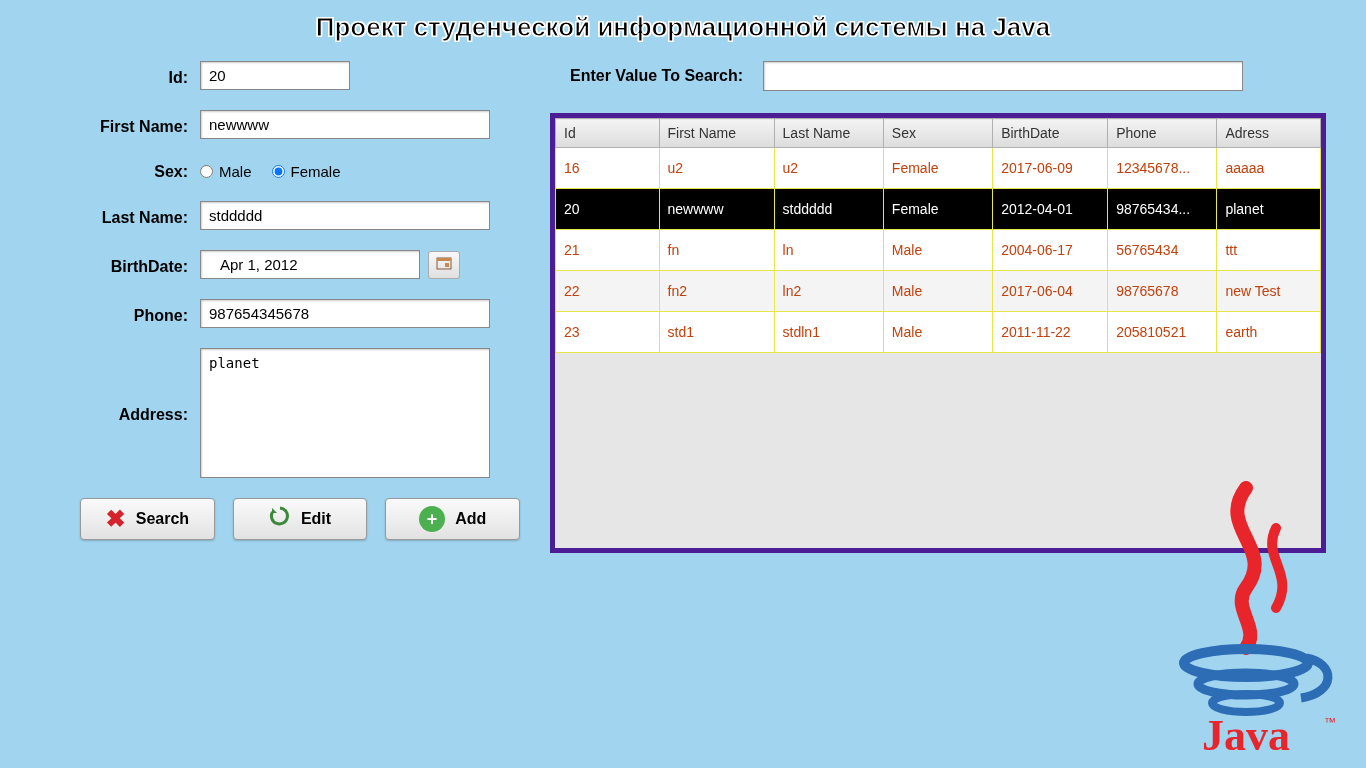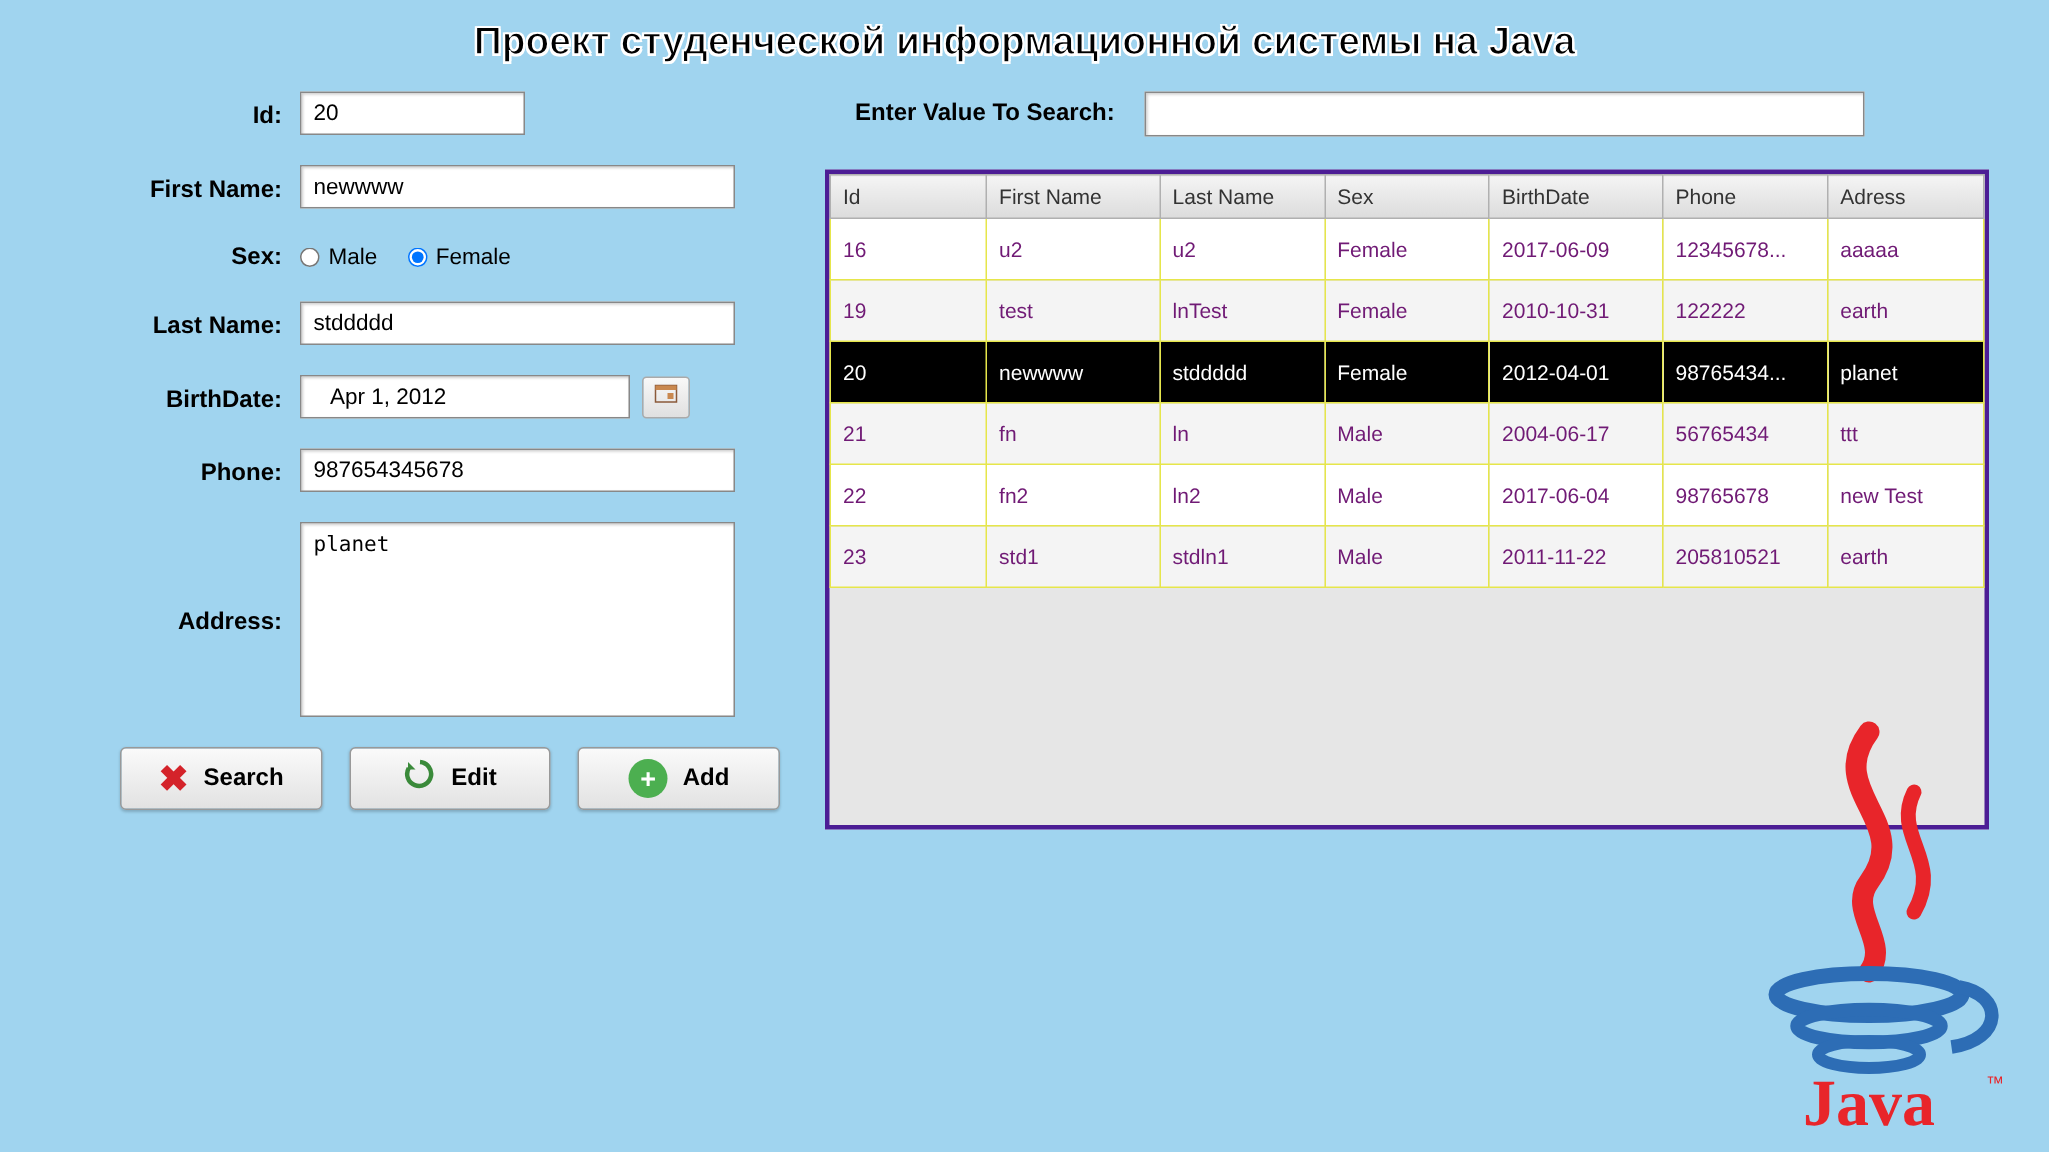--- a/index.html
+++ b/index.html
@@ -106,41 +106,41 @@
   .search-input {
     flex:1; max-width:480px; height:30px;
     background:#fff;
     border:1px solid #888;
     box-shadow: inset 1px 1px 2px rgba(0,0,0,0.2);
     padding:4px 8px;
     font-size:15px;
   }
   .table-wrap {
     background:#e6e6e6;
-    border:3px solid #4c1d95;
+    border:5px solid #4c1d95;
     min-height:440px;
   }
   table.data {
     width:100%;
     border-collapse:collapse;
     font-size:14px;
   }
   table.data thead th {
     background: linear-gradient(#f4f4f4,#dcdcdc);
     border:1px solid #b0b0b0;
     padding:6px 8px;
     text-align:left;
     font-weight:normal;
     color:#333;
   }
   table.data tbody td {
     border:1px solid #e6e64a;
     background:#fff;
     padding:12px 8px;
-    color:#701a75;
+    color:#c2410c;
     white-space:nowrap;
     overflow:hidden;
     text-overflow:ellipsis;
   }
   table.data tbody tr:nth-child(even) td { background:#f4f4f4; }
   table.data tbody tr.selected td {
     background:#000 !important;
     color:#fff;
     border-color:#e6e64a;
   }
@@ -265,29 +265,20 @@
         <tbody id="table-body">
             <tr>
               <td>16</td>
               <td>u2</td>
               <td>u2</td>
               <td>Female</td>
               <td>2017-06-09</td>
               <td>12345678...</td>
               <td>aaaaa</td>
             </tr>
-            <tr>
-              <td>19</td>
-              <td>test</td>
-              <td>lnTest</td>
-              <td>Female</td>
-              <td>2010-10-31</td>
-              <td>122222</td>
-              <td>earth</td>
-            </tr>
             <tr class="selected">
               <td>20</td>
               <td>newwww</td>
               <td>stddddd</td>
               <td>Female</td>
               <td>2012-04-01</td>
               <td>98765434...</td>
               <td>planet</td>
             </tr>
             <tr>

